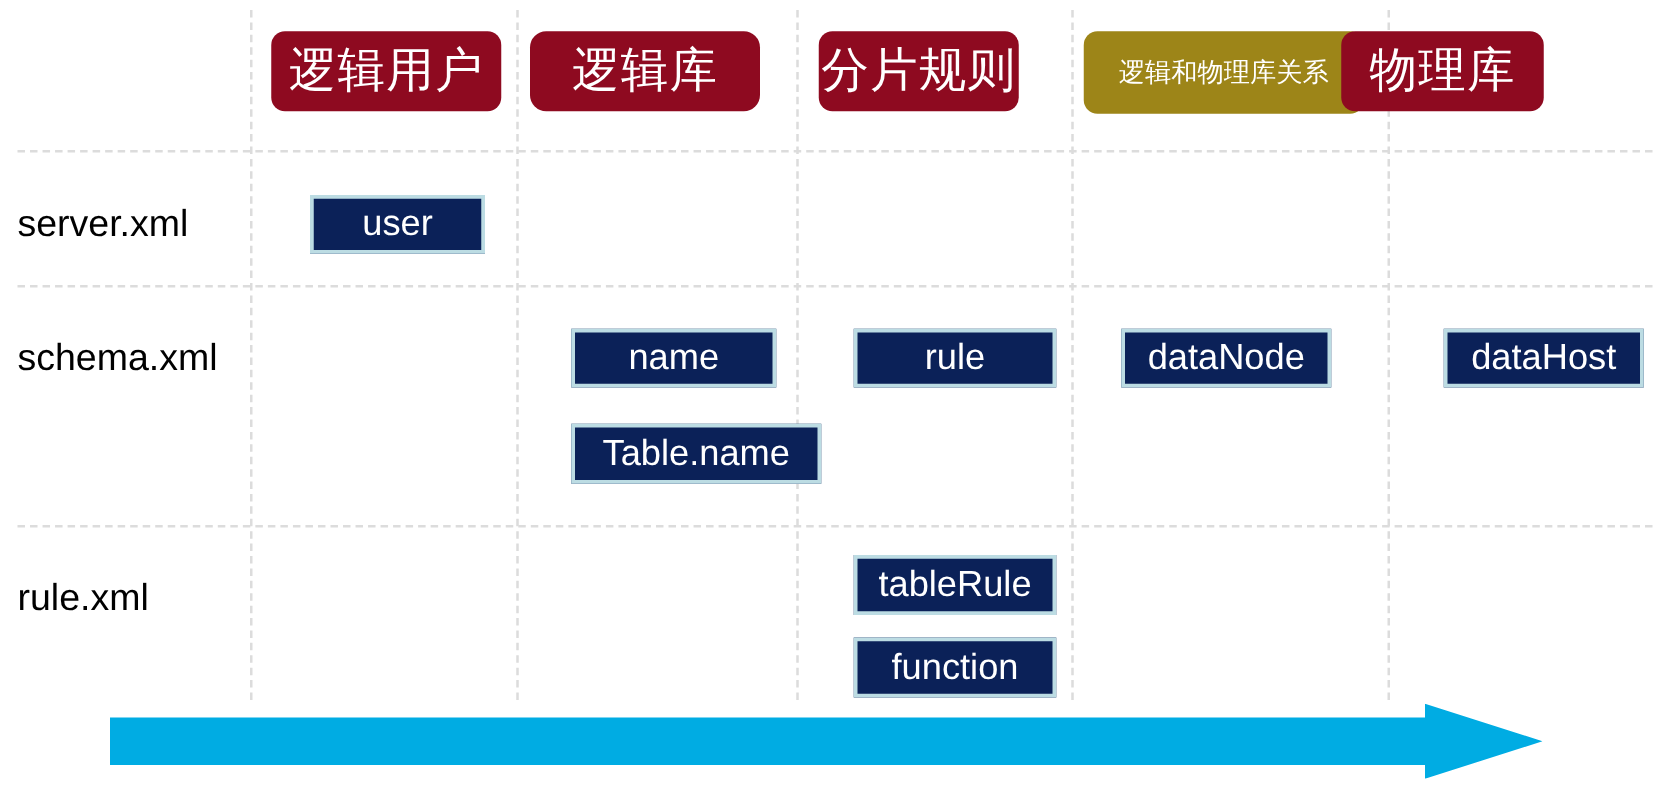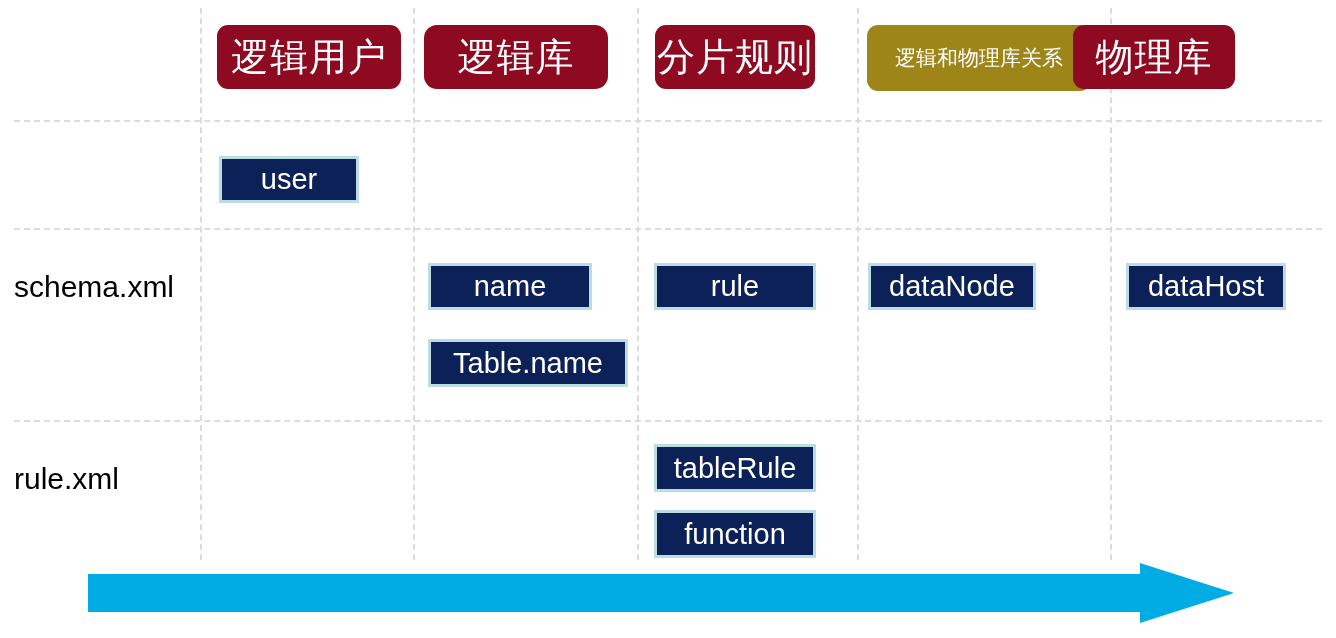--- a/index.html
+++ b/index.html
@@ -68,20 +68,21 @@
     background: #0b2158;
     border: 3px solid #bcdce3;
     box-sizing: border-box;
     color: #ffffff;
     font-size: 29px;
     display: flex;
     align-items: center;
     justify-content: center;
     font-family: "Liberation Sans", sans-serif;
     white-space: nowrap;
+    margin-left: 29px;
   }
 
   
   .arrow-wrap {
     position: absolute;
     left: 88px;
     top: 563px;
     width: 1146px;
     height: 60px;
   }
@@ -115,20 +116,21 @@
   </div>
 
   <div class="pill olive" style="left:867px; top:25px; width:224px; height:66px;">
     <span class="lbl-sm">逻辑和物理库关系</span>
   </div>
 
   <div class="pill red" style="left:1073px; top:25px; width:162px; height:64px;">
     <span class="lbl-lg">物理库</span>
   </div>
 
+  <div class="row-label" style="left:14px; top:163px;">server.xml</div>
   <div class="row-label" style="left:14px; top:270px;">schema.xml</div>
   <div class="row-label" style="left:14px; top:462px;">rule.xml</div>
 
   <div class="chip" style="left:219px; top:156px; width:140px; height:47px;">
     <span>user</span>
   </div>
 
   <div class="chip" style="left:428px; top:263px; width:164px; height:47px;text-align:center;">
     <span>name</span>
   </div>

